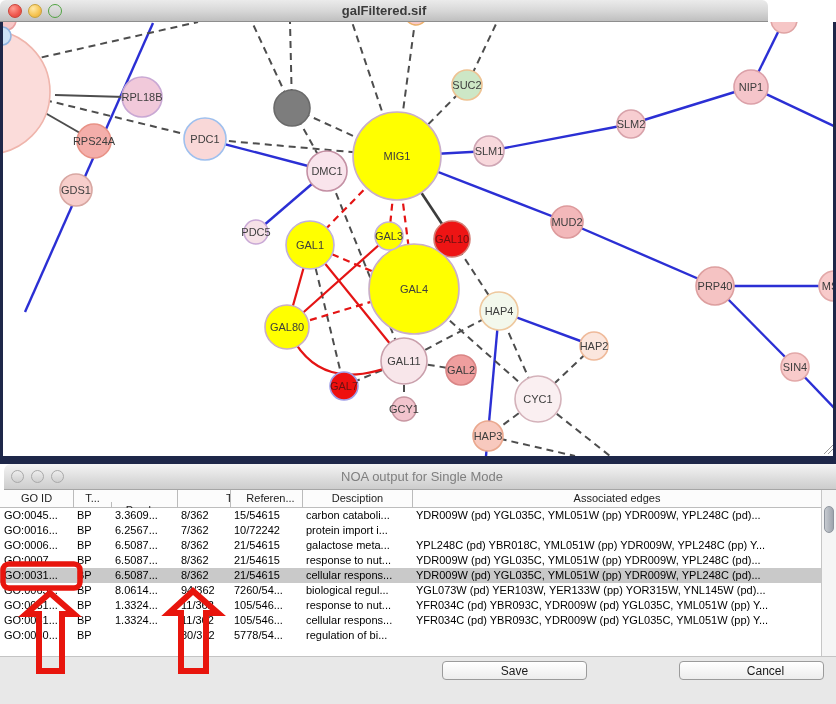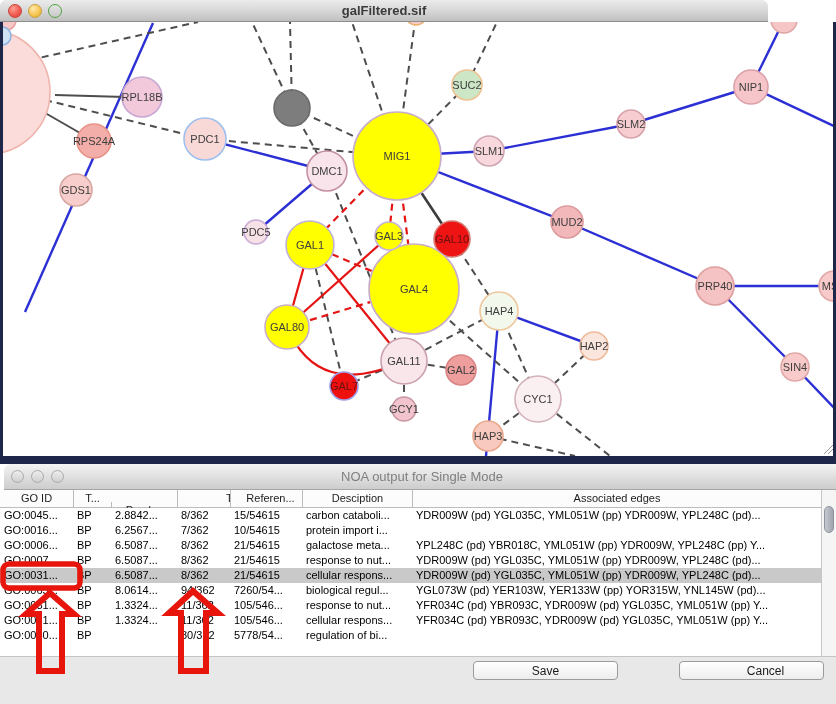--- a/index.html
+++ b/index.html
@@ -41,21 +41,21 @@
     overflow:hidden;white-space:nowrap;padding-left:4px;}
   .tbl-bottom{position:absolute;left:0;top:192px;width:836px;height:1px;background:#c4c4c4;}
   .noa-footer{position:absolute;left:0;top:193px;width:836px;height:47px;background:#e8e8e8;}
   .scrollbar{position:absolute;left:821px;top:26px;width:15px;height:166px;background:#f5f5f5;
     border-left:1px solid #c6c6c6;box-sizing:border-box;}
   .thumb{position:absolute;left:2px;top:16px;width:10px;height:27px;border-radius:5px;
     background:linear-gradient(90deg,#c6cad0,#9ea4ad);border:1px solid #8f959e;box-sizing:border-box;}
   .btn{position:absolute;height:19px;border:1px solid #9b9b9b;border-radius:4px;
     background:linear-gradient(#ffffff,#ededed);font-size:12px;color:#1a1a1a;text-align:center;
     line-height:18px;box-sizing:border-box;box-shadow:0 1px 0 rgba(255,255,255,.7) inset;}
-  #saveBtn{left:473px;top:661px;width:145px;}
+  #saveBtn{left:442px;top:661px;width:145px;}
   #cancelBtn{left:679px;top:661px;width:145px;padding-left:28px;}
 
   
   #annot{position:absolute;left:0;top:0;pointer-events:none;z-index:60;}
 </style>
 </head>
 <body>
 
 <div id="stage">
 
@@ -202,32 +202,32 @@
         <div class="hcell" style="width: 66px; margin-top: 12px;">P-value</div>
         <div class="hcell" style="width: 53px; padding-left: 48px;">Test</div>
         <div class="hcell" style="width: 72px; padding-left: 8px;">Referen...</div>
         <div class="hcell" style="width: 110px;">Desciption</div>
         <div class="hcell" style="width: 409px;">Associated edges</div>
       </div>
     <div class="noa-rows" id="noaRows">
         <div class="trow">
           <div class="tcell" style="width: 73px;">GO:0045...</div>
           <div class="tcell" style="width: 38px;">BP</div>
-          <div class="tcell" style="width: 66px;">2.8842...</div>
+          <div class="tcell" style="width: 66px;">3.3609...</div>
           <div class="tcell" style="width: 53px;">8/362</div>
           <div class="tcell" style="width: 72px;">15/54615</div>
           <div class="tcell" style="width: 110px;">carbon cataboli...</div>
           <div class="tcell" style="width: 409px;">YDR009W (pd) YGL035C, YML051W (pp) YDR009W, YPL248C (pd)...</div>
         </div>
         <div class="trow">
           <div class="tcell" style="width: 73px;">GO:0016...</div>
           <div class="tcell" style="width: 38px;">BP</div>
           <div class="tcell" style="width: 66px;">6.2567...</div>
           <div class="tcell" style="width: 53px;">7/362</div>
-          <div class="tcell" style="width: 72px;">10/54615</div>
+          <div class="tcell" style="width: 72px;">10/72242</div>
           <div class="tcell" style="width: 110px;">protein import i...</div>
         </div>
         <div class="trow">
           <div class="tcell" style="width: 73px;">GO:0006...</div>
           <div class="tcell" style="width: 38px;">BP</div>
           <div class="tcell" style="width: 66px;">6.5087...</div>
           <div class="tcell" style="width: 53px;">8/362</div>
           <div class="tcell" style="width: 72px;">21/54615</div>
           <div class="tcell" style="width: 110px;">galactose meta...</div>
           <div class="tcell" style="width: 409px;">YPL248C (pd) YBR018C, YML051W (pp) YDR009W, YPL248C (pp) Y...</div>

